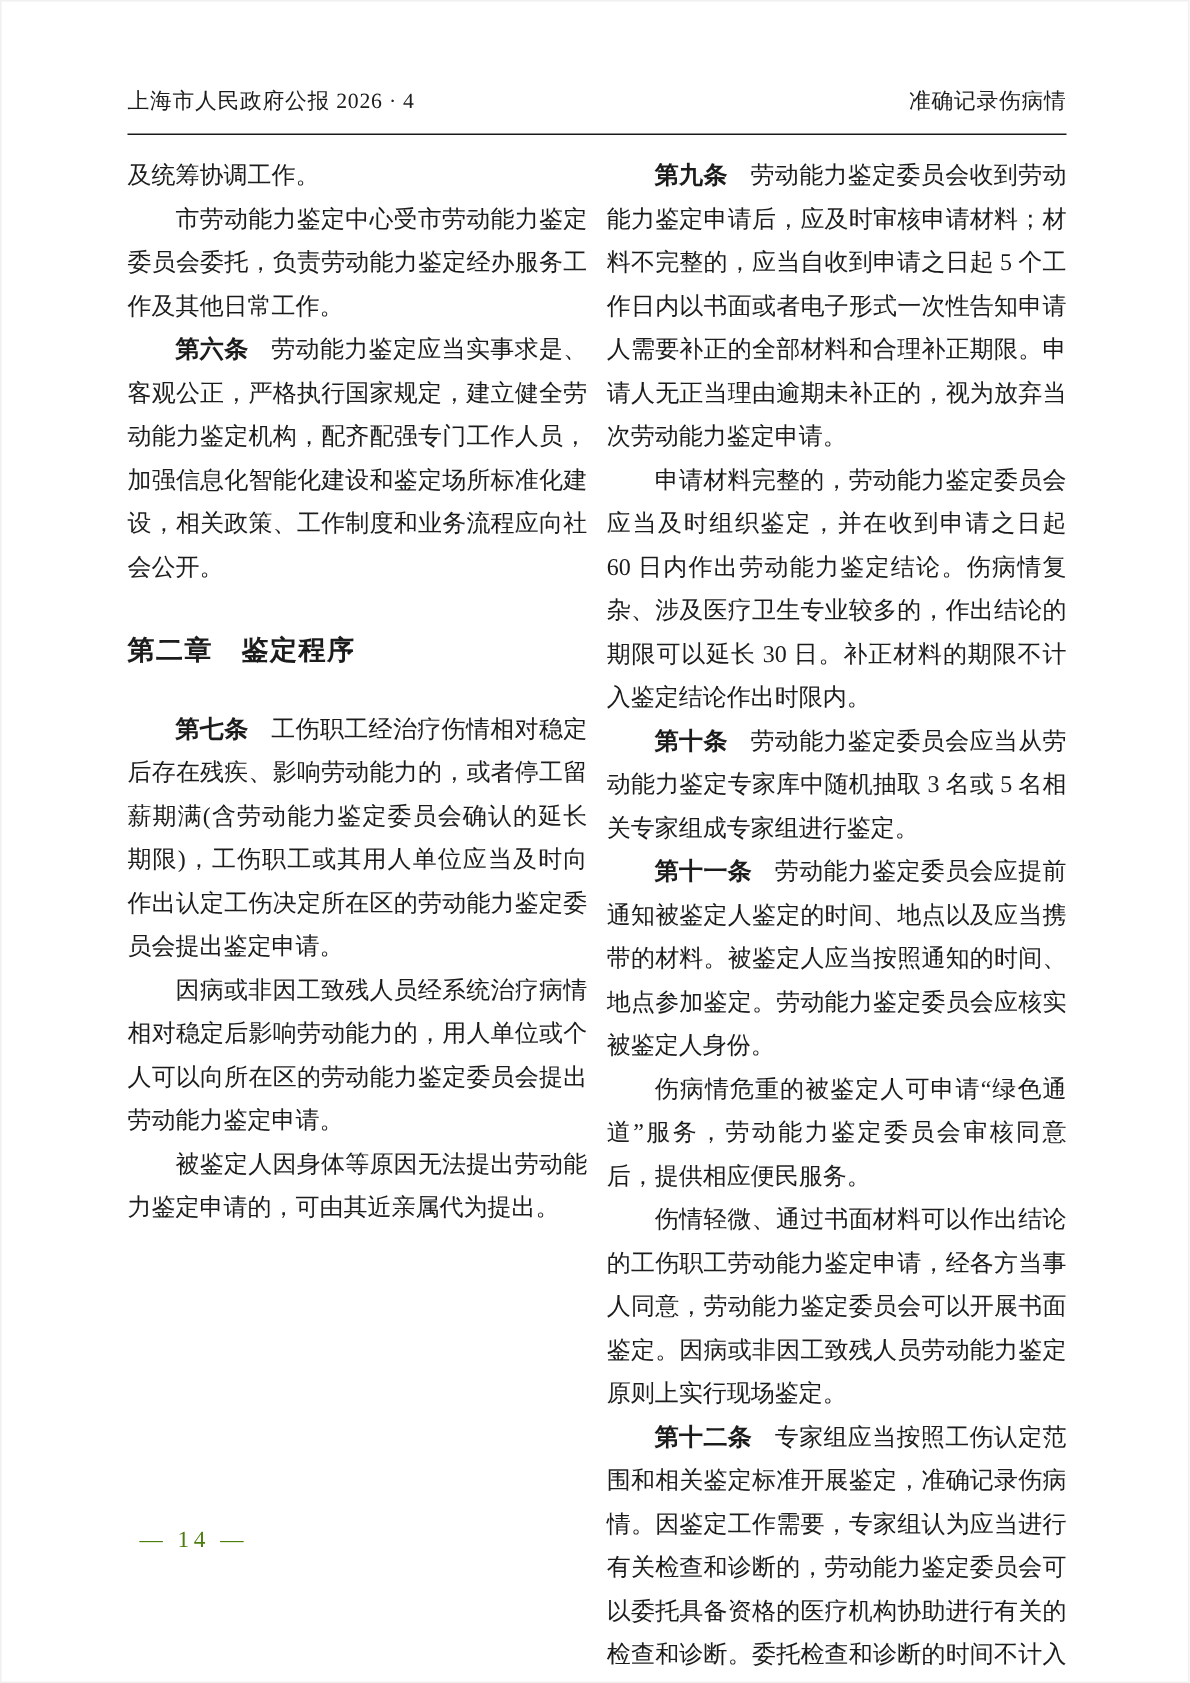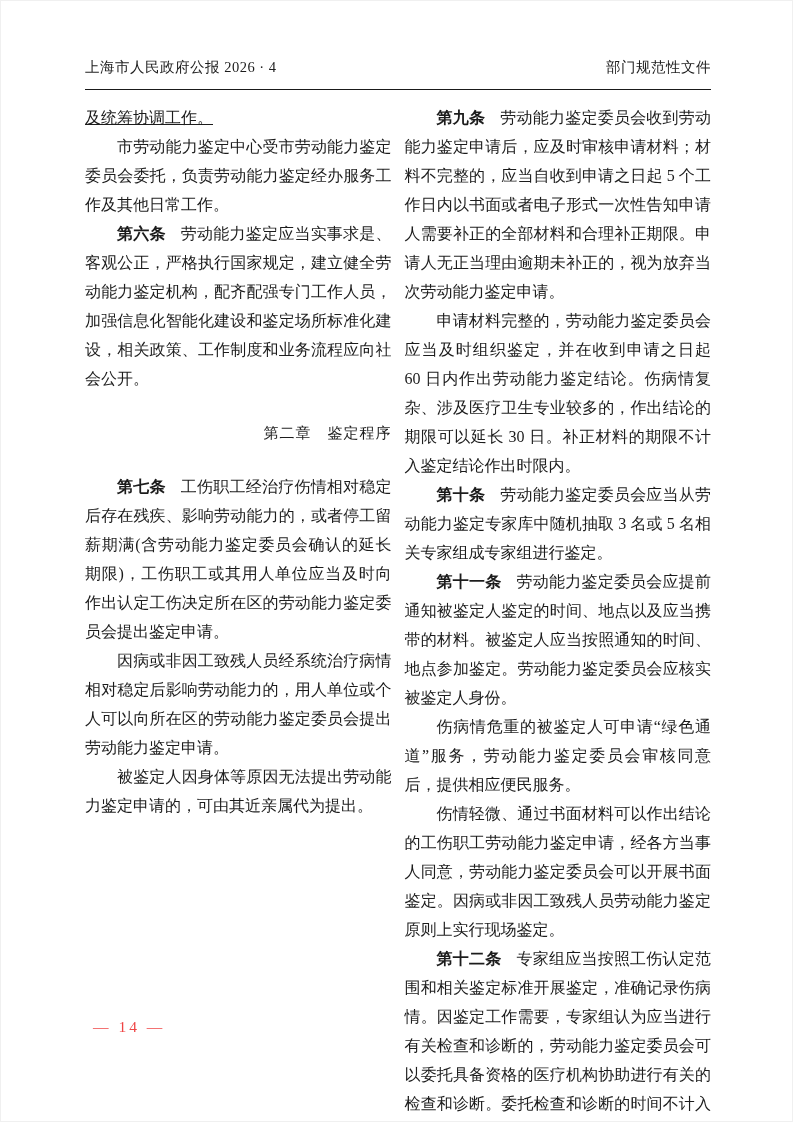--- a/index.html
+++ b/index.html
@@ -36,47 +36,47 @@
     padding-top: 13px;
   }
   .col {
     flex: 1;
     width: 306px;
     font-size: 16px;
     line-height: 29px;
     text-align: justify;
   }
   .para { margin: 0; text-indent: 2em; }
-  .para.cont { text-indent: 0; text-decoration: underline; }
+  .para.cont { text-indent: 0; }
   .lead { font-weight: 700; margin-right: 0.95em; }
   .chapter {
-    font-size: 15px;
-    font-weight: 400;
-    text-align: right;
+    font-size: 18px;
+    font-weight: 700;
+    text-align: left;
     text-indent: 0;
     margin: 26px 0 24px 0;
     letter-spacing: 1px;
   }
   .pageno {
     position: absolute;
     left: 93px; top: 1018px;
     font-size: 15.5px;
     letter-spacing: 3px;
-    color: #ef4444;
+    color: #4d7c0f;
   }
 </style>
 </head>
 <body>
 
 <div class="page">
   <div class="content">
 
     <div class="header-row">
       <span>上海市人民政府公报 2026 · 4</span>
-      <span>部门规范性文件</span>
+      <span>准确记录伤病情</span>
     </div>
 
     <div class="columns">
 
       <section class="col">
         <p class="para cont"><span>及统筹协调工作。</span></p>
         <p class="para"><span>市劳动能力鉴定中心受市劳动能力鉴定委员会委托，负责劳动能力鉴定经办服务工作及其他日常工作。</span></p>
         <p class="para"><span class="lead">第六条</span><span>劳动能力鉴定应当实事求是、客观公正，严格执行国家规定，建立健全劳动能力鉴定机构，配齐配强专门工作人员，加强信息化智能化建设和鉴定场所标准化建设，相关政策、工作制度和业务流程应向社会公开。</span></p>
         <h2 class="chapter">第二章　鉴定程序</h2>
         <p class="para"><span class="lead">第七条</span><span>工伤职工经治疗伤情相对稳定后存在残疾、影响劳动能力的，或者停工留薪期满(含劳动能力鉴定委员会确认的延长期限)，工伤职工或其用人单位应当及时向作出认定工伤决定所在区的劳动能力鉴定委员会提出鉴定申请。</span></p>

